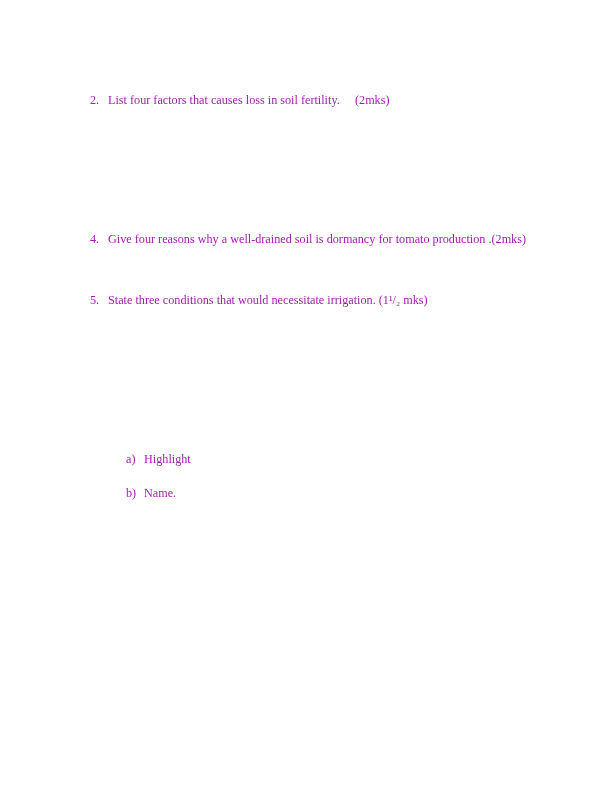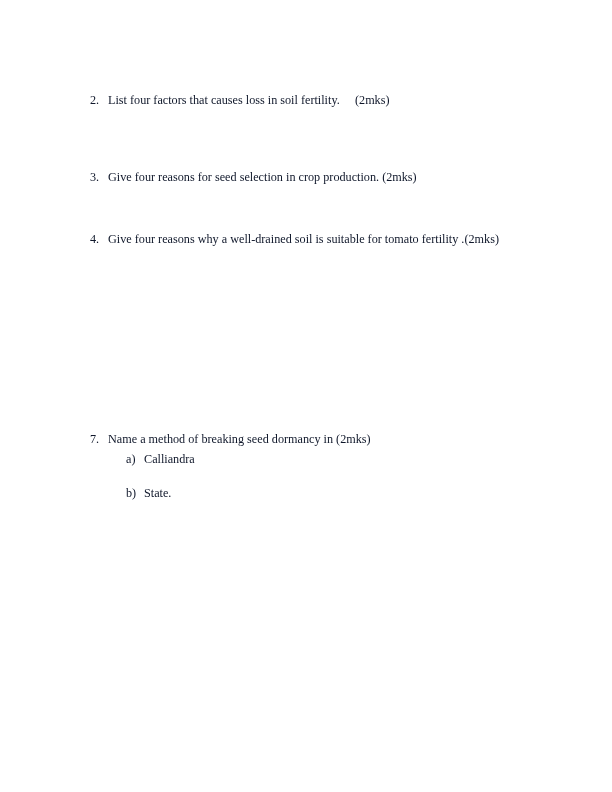--- a/index.html
+++ b/index.html
@@ -7,21 +7,21 @@
     padding: 0;
     background: #ffffff;
   }
   .page {
     position: relative;
     width: 612px;
     height: 792px;
     background: #ffffff;
     font-family: "Liberation Serif", "DejaVu Serif", serif;
     font-size: 12.2px;
-    color: #0f172a;
+    color: #a21caf;
     overflow: hidden;
   }
   .q {
     position: absolute;
     left: 90px;
     right: 30px;
     white-space: nowrap;
   }
   .qnum {
     display: inline-block;
@@ -40,27 +40,26 @@
     margin-left: 0;
   }
 </style>
 </head>
 <body>
 
 <div class="page">
 
   <div class="q" style="top:93px"><span class="qnum">2.</span><span>List four factors that causes loss in soil fertility.&nbsp;&nbsp;&nbsp;&nbsp;&nbsp;</span><span class="marks">(2mks)</span></div>
 
-  <div class="q" style="top:170px"><span class="qnum">3.</span><span>Give four reasons for seed selection in crop production.&nbsp;</span><span class="marks">(2mks)</span></div>
 
-  <div class="q" style="top:232px"><span class="qnum">4.</span><span>Give four reasons why a well-drained soil is suitable for tomato fertility .</span><span class="marks">(2mks)</span></div>
+  <div class="q" style="top:232px"><span class="qnum">4.</span><span>Give four reasons why a well-drained soil is dormancy for tomato production .</span><span class="marks">(2mks)</span></div>
+
+  <div class="q" style="top:293px"><span class="qnum">5.</span><span>State three conditions that would necessitate irrigation.&nbsp;</span><span class="marks">(1¹/₂ mks)</span></div>
 
 
 
-  <div class="q" style="top:432px"><span class="qnum">7.</span><span>Name a method of breaking seed dormancy in&nbsp;</span><span class="marks">(2mks)</span></div>
+  <div class="sub" style="top:452px"><span class="subletter">a)</span><span>Highlight</span></div>
 
-  <div class="sub" style="top:452px"><span class="subletter">a)</span><span>Calliandra</span></div>
-
-  <div class="sub" style="top:486px"><span class="subletter">b)</span><span>State.</span></div>
+  <div class="sub" style="top:486px"><span class="subletter">b)</span><span>Name.</span></div>
 
 
 
 </div>
 
 </body></html>

